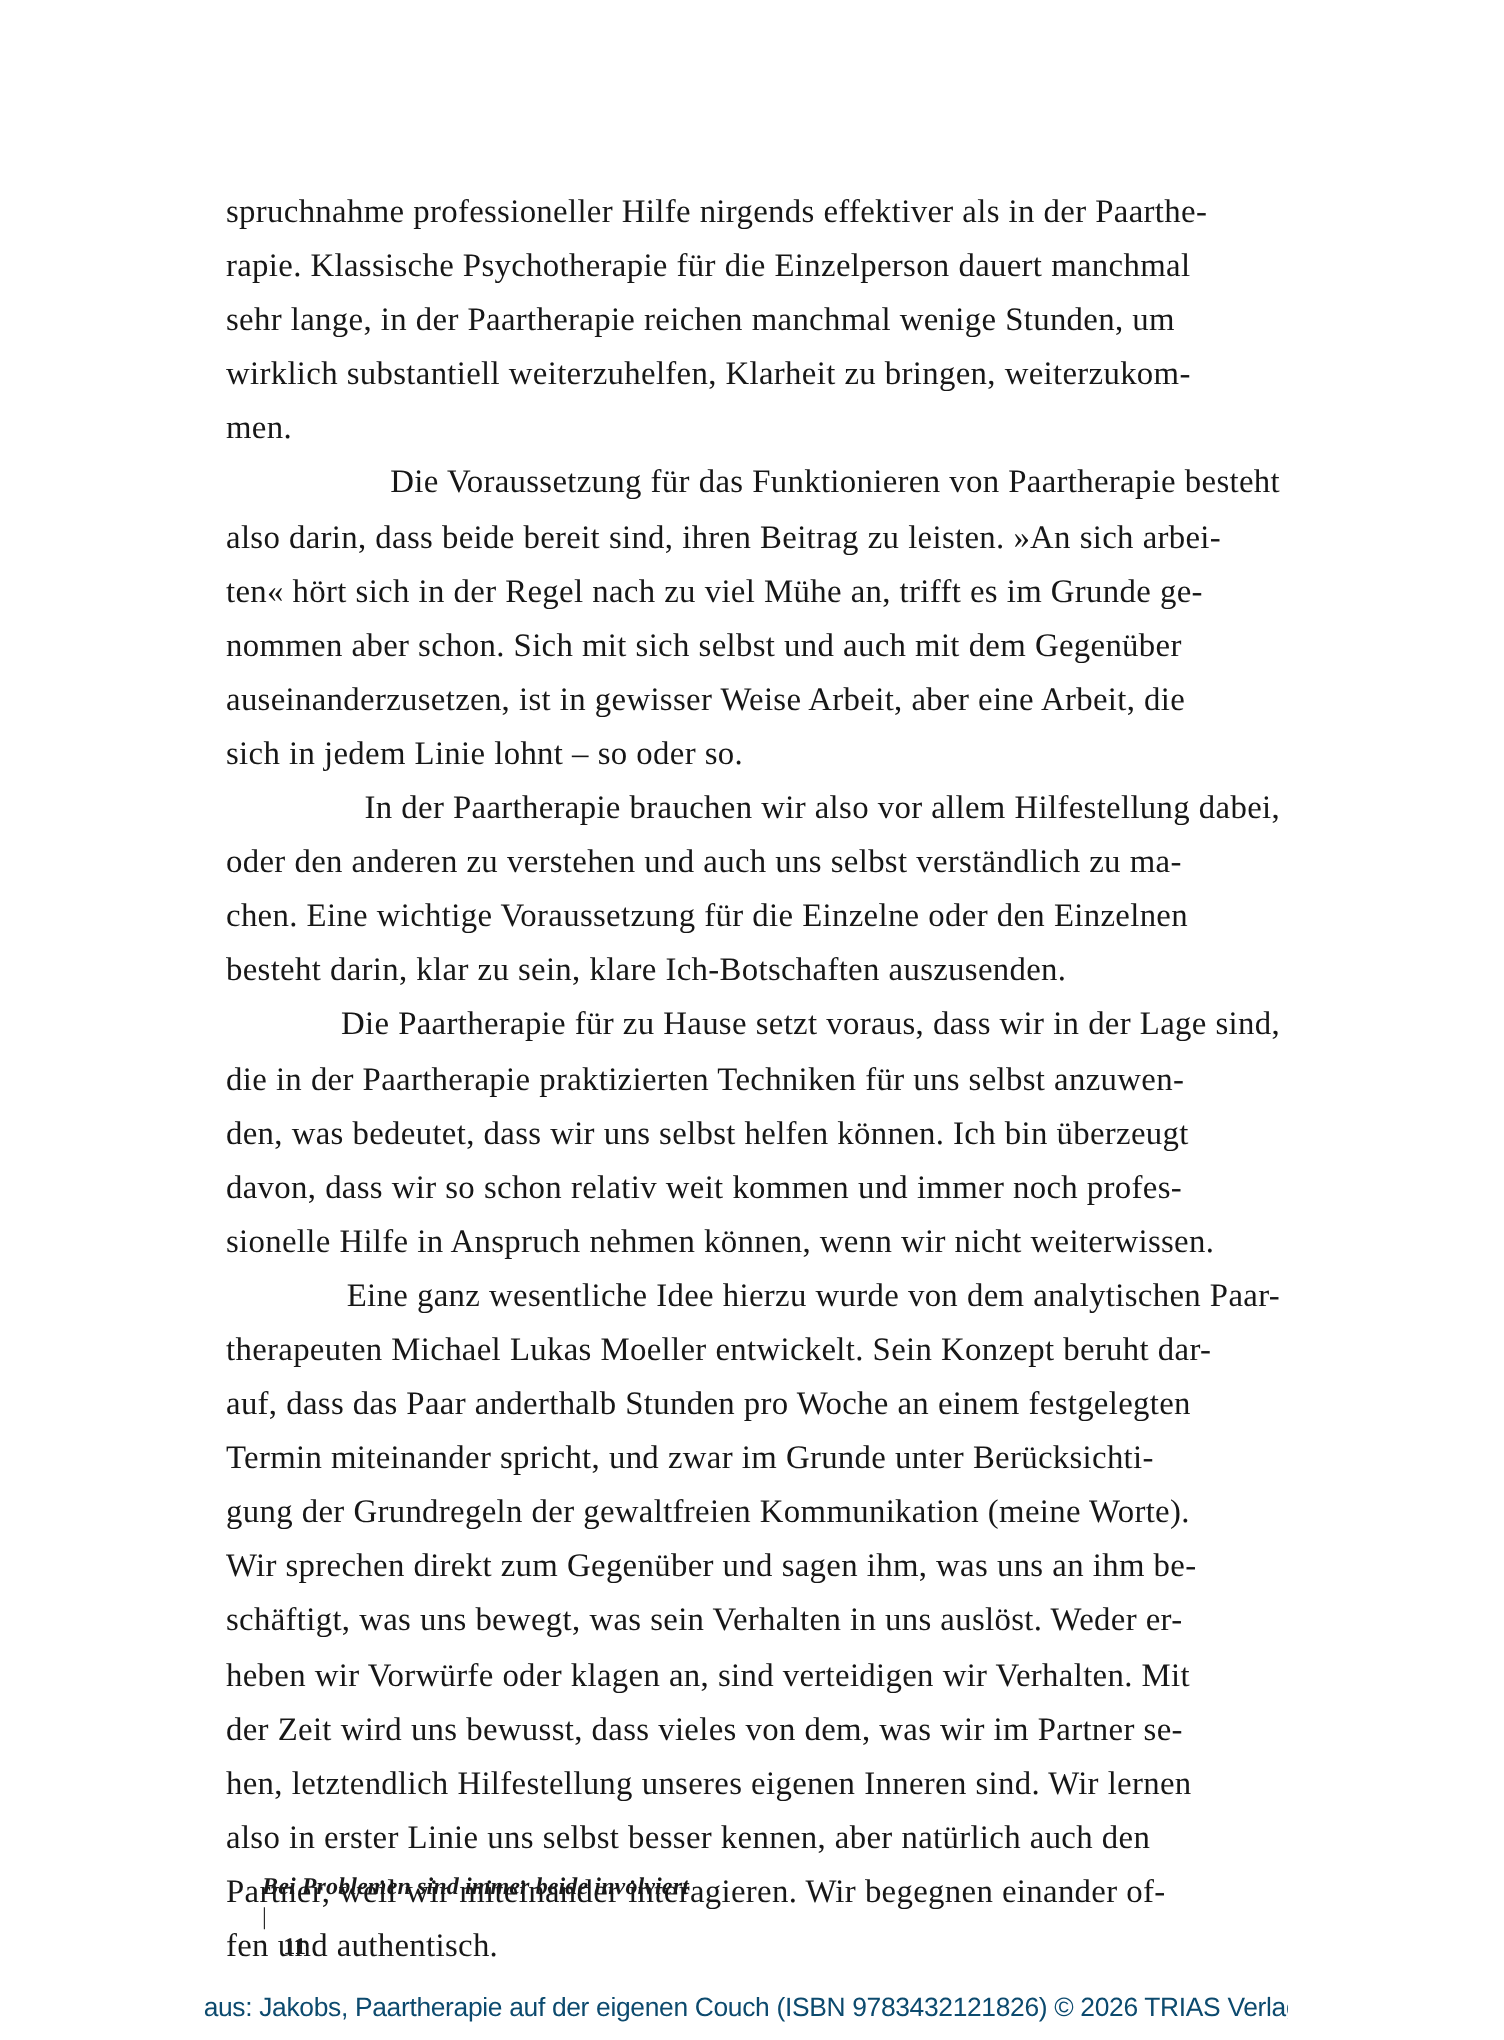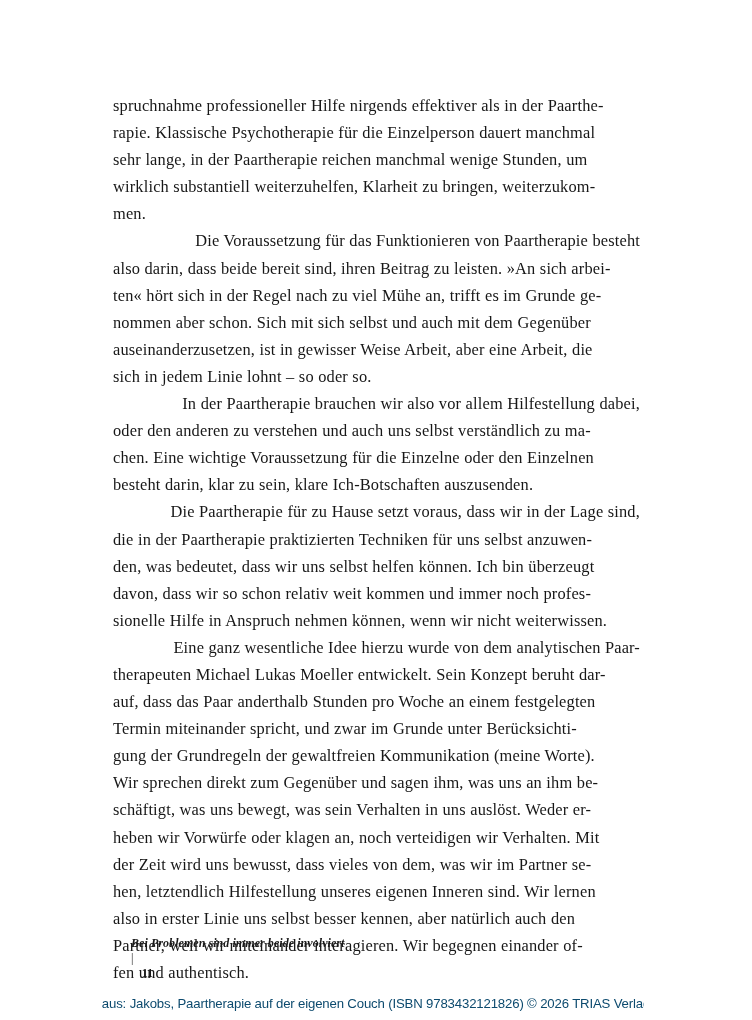--- a/index.html
+++ b/index.html
@@ -193,21 +193,21 @@
       <span class="ln j">
           <span>gung der Grundregeln der gewaltfreien Kommunikation (meine Worte).</span>
         </span>
       <span class="ln j">
           <span>Wir sprechen direkt zum Gegenüber und sagen ihm, was uns an ihm be-</span>
         </span>
       <span class="ln j">
           <span>schäftigt, was uns bewegt, was sein Verhalten in uns auslöst. Weder er-</span>
         </span>
       <span class="ln j">
-          <span>heben wir Vorwürfe oder klagen an, noch verteidigen wir Verhalten. Mit</span>
+          <span>heben wir Vorwürfe oder klagen an, sind verteidigen wir Verhalten. Mit</span>
         </span>
       <span class="ln j">
           <span>der Zeit wird uns bewusst, dass vieles von dem, was wir im Partner se-</span>
         </span>
       <span class="ln j">
           <span>hen, letztendlich Hilfestellung unseres eigenen Inneren sind. Wir lernen</span>
         </span>
       <span class="ln j">
           <span>also in erster Linie uns selbst besser kennen, aber natürlich auch den</span>
         </span>

